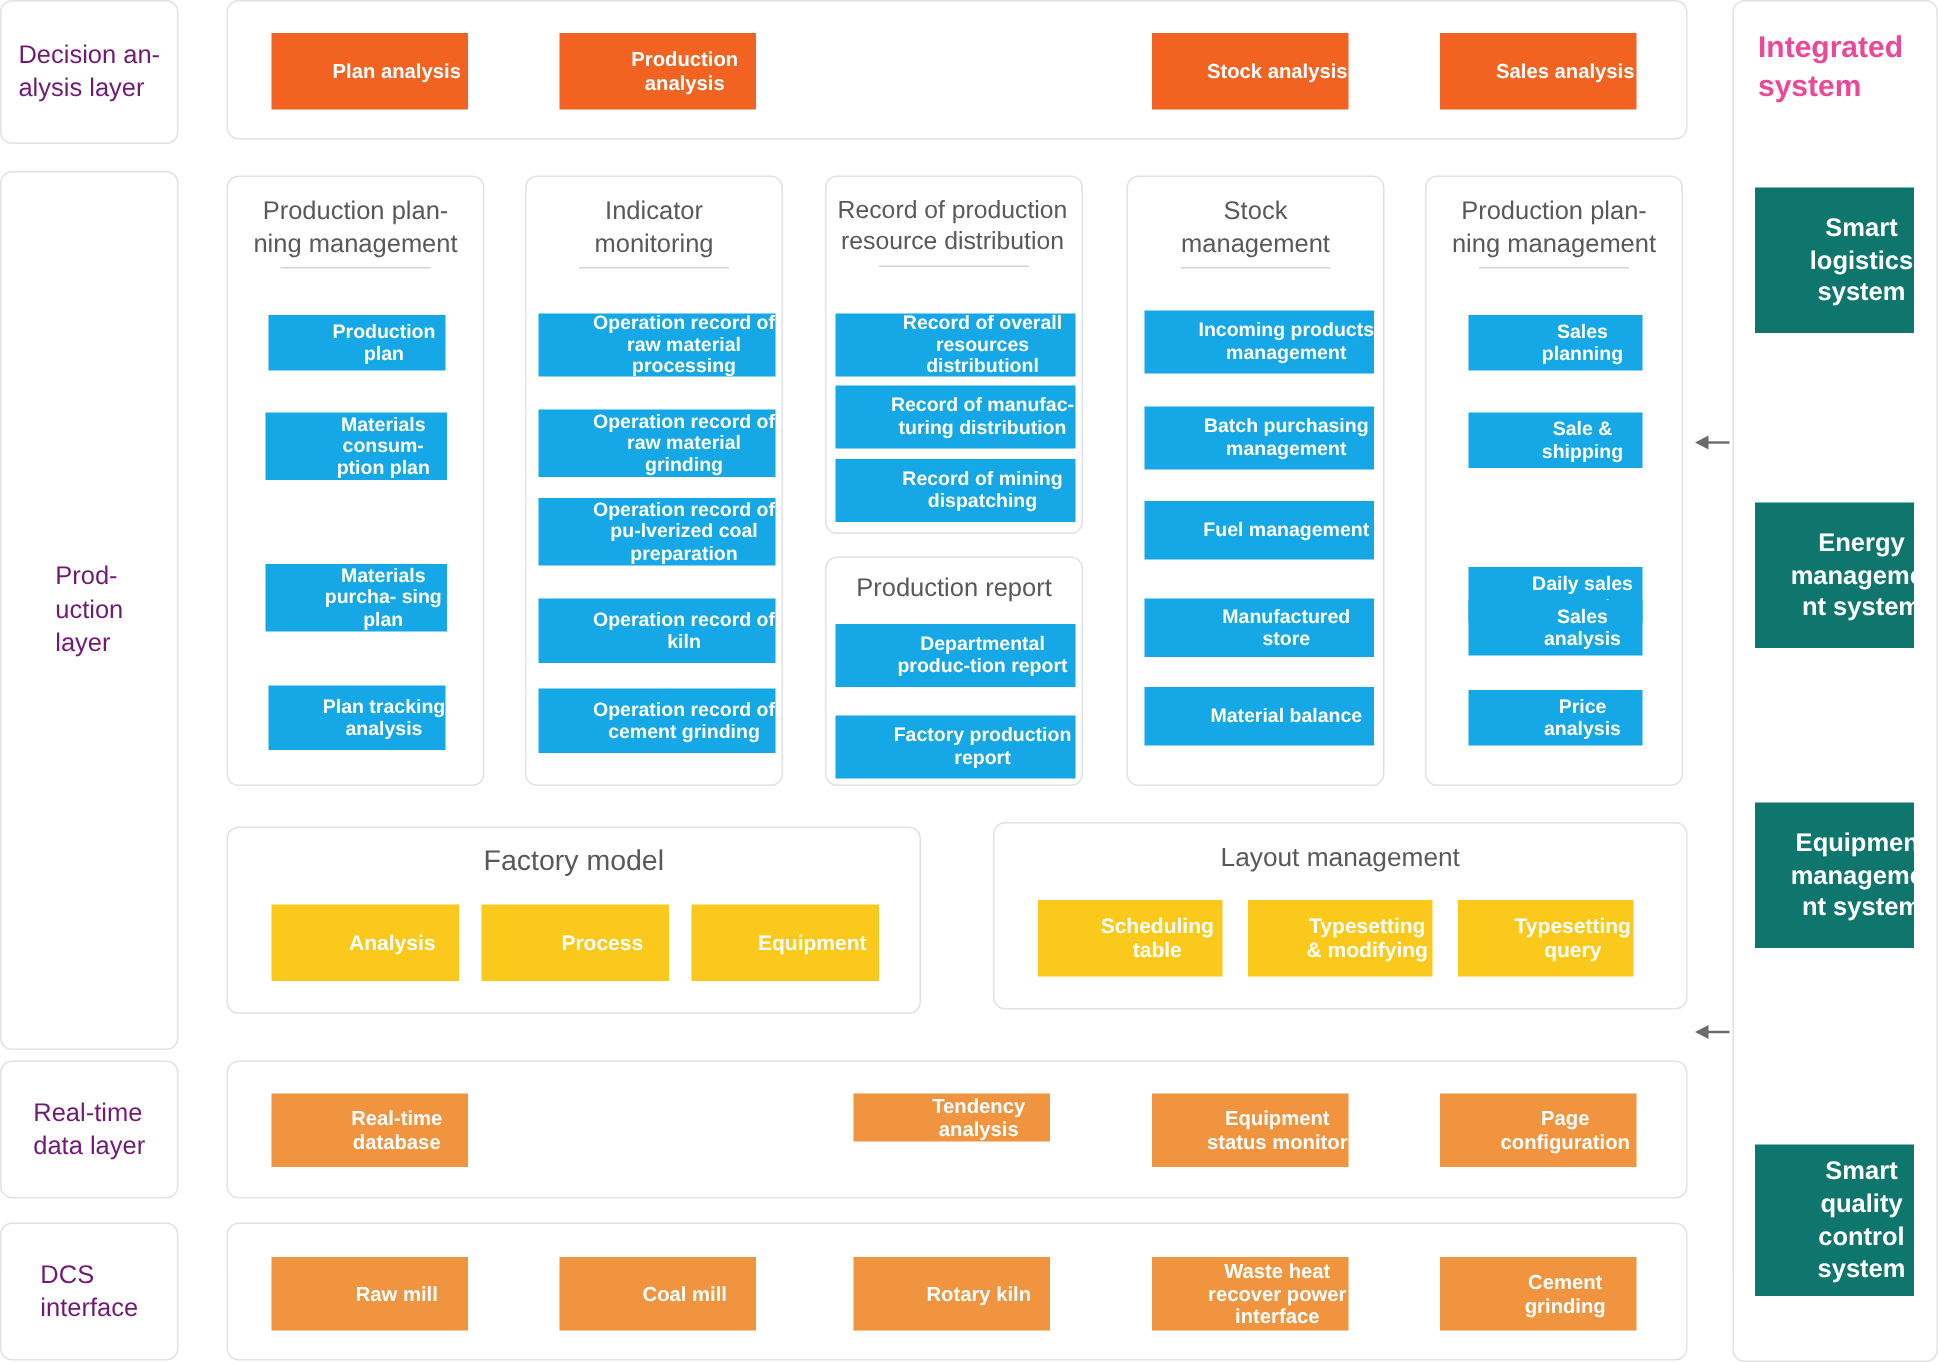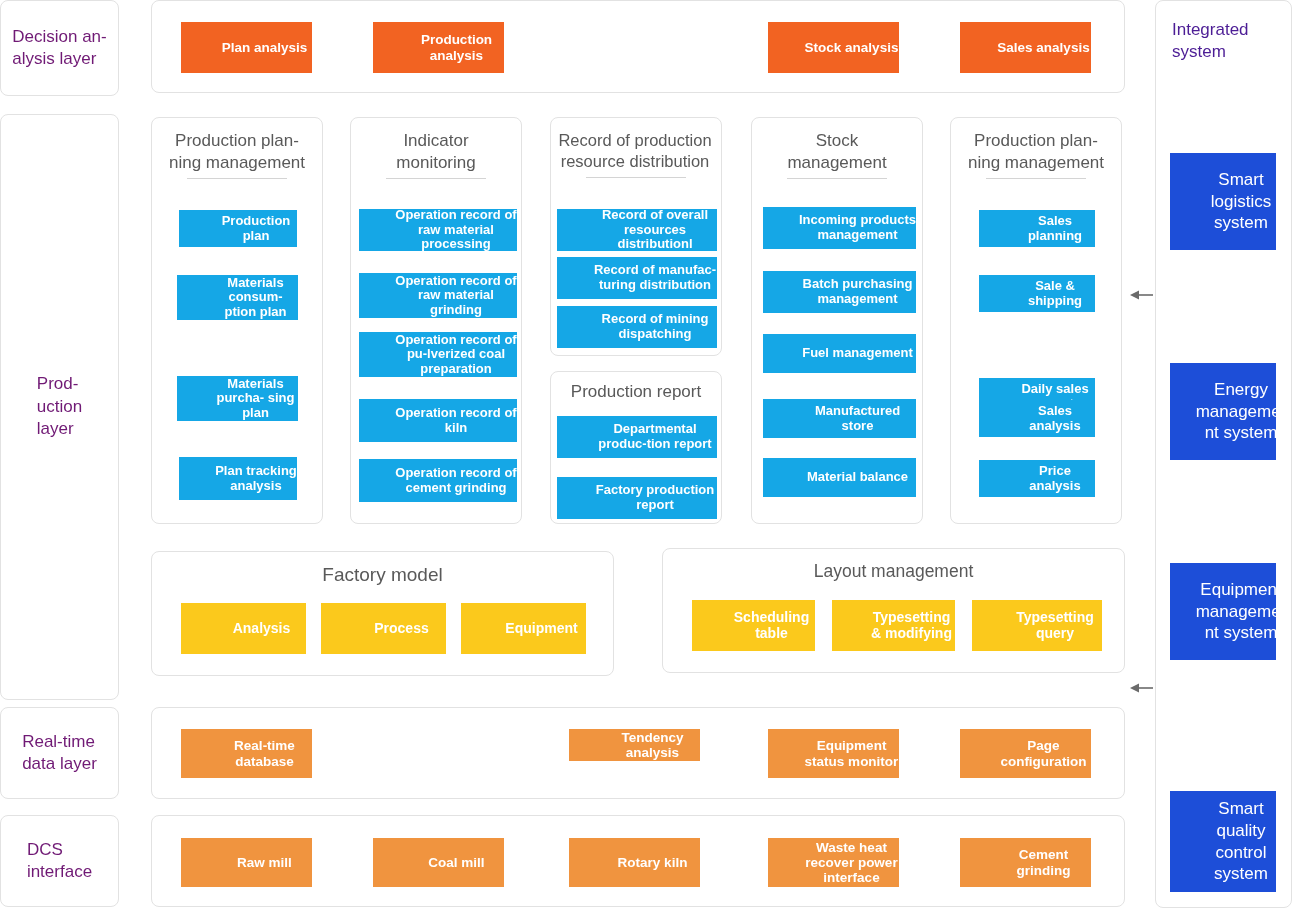--- a/index.html
+++ b/index.html
@@ -61,22 +61,22 @@
     line-height: 1.12;
     overflow: hidden;
     white-space: nowrap;
     padding-left: 36px;
   }
   .btn.wrap { white-space: normal; }
   .btn-orange  { background: #f26322; font-size: 13.5px; }
   .btn-blue    { background: #15a7e6; font-size: 13px; }
   .btn-yellow  { background: #fbc91c; font-size: 14px; }
   .btn-lorange { background: #f0943f; font-size: 13.5px; }
-  .btn-grey    { background: #1d4ed8; font-size: 17px; font-weight: normal;
-                 line-height: 1.28; margin-top: 28px; }
+  .btn-grey    { background: #0f766e; font-size: 17px; font-weight: bold;
+                 line-height: 1.28; }
 
   
   .arrow { position: absolute; }
 </style>
 </head>
 <body>
 
 <div id="root">
 
   <div class="panel layer-label" style="left:0px; top:0px; width:119px; height:96px;">
@@ -195,40 +195,40 @@
     <div class="btn btn-yellow wrap" style="left:169px; top:51px; width:125px; height:51px;">Process</div>
     <div class="btn btn-yellow wrap" style="left:309px; top:51px; width:125px; height:51px;">Equipment</div>
   </div>
 
   <div class="panel" style="left:662px; top:548px; width:463px; height:125px;">
     <div class="group-title" style="font-size:17.5px; padding-top:11px;">
       <div>Layout management</div>
     </div>
     <div class="btn btn-yellow wrap" style="left:29px; top:51px; width:123px; height:51px;">Scheduling table</div>
     <div class="btn btn-yellow wrap" style="left:169px; top:51px; width:123px; height:51px;">Typesetting &amp; modifying</div>
-    <div class="btn btn-yellow wrap" style="left:309px; top:51px; width:130px; height:51px;">Typesetting query</div>
+    <div class="btn btn-yellow wrap" style="left:309px; top:51px; width:117px; height:51px;">Typesetting query</div>
   </div>
 
   <div class="panel" style="left:151px; top:707px; width:974px; height:92px;">
     <div class="btn btn-lorange wrap" style="left:29px; top:21px; width:131px; height:49px;">Real-time database</div>
     <div class="btn btn-lorange wrap" style="left:417px; top:21px; width:131px; height:32px;">Tendency analysis</div>
     <div class="btn btn-lorange wrap" style="left:616px; top:21px; width:131px; height:49px;">Equipment status monitor</div>
     <div class="btn btn-lorange wrap" style="left:808px; top:21px; width:131px; height:49px;">Page configuration</div>
   </div>
 
   <div class="panel" style="left:151px; top:815px; width:974px; height:92px;">
     <div class="btn btn-lorange wrap" style="left:29px; top:22px; width:131px; height:49px;">Raw mill</div>
     <div class="btn btn-lorange wrap" style="left:221px; top:22px; width:131px; height:49px;">Coal mill</div>
     <div class="btn btn-lorange wrap" style="left:417px; top:22px; width:131px; height:49px;">Rotary kiln</div>
     <div class="btn btn-lorange wrap" style="left:616px; top:22px; width:131px; height:49px;">Waste heat recover power interface</div>
     <div class="btn btn-lorange wrap" style="left:808px; top:22px; width:131px; height:49px;">Cement grinding</div>
   </div>
 
   <div class="panel" style="left:1155px; top:0px; width:137px; height:908px;">
-    <div style="color:#4c1d95; font-size:17px; line-height:1.32; padding:18px 0 0 16px;">
+    <div style="color:#ec4899; font-size:20px; line-height:1.32; padding:18px 0 0 16px;font-weight:bold;">
       <div>Integrated</div>
       <div>system</div>
     </div>
     <div class="btn btn-grey wrap" style="left:14px; top:124px; width:106px; height:97px;">Smart logistics system</div>
     <div class="btn btn-grey wrap" style="left:14px; top:334px; width:106px; height:97px;">Energy manageme-nt system</div>
     <div class="btn btn-grey wrap" style="left:14px; top:534px; width:106px; height:97px;">Equipment manageme-nt system</div>
     <div class="btn btn-grey wrap" style="left:14px; top:762px; width:106px; height:101px;">Smart quality control system</div>
   </div>
 
   <svg class="arrow" style="left:1130px; top:288px;" width="24" height="14" viewBox="0 0 24 14">

